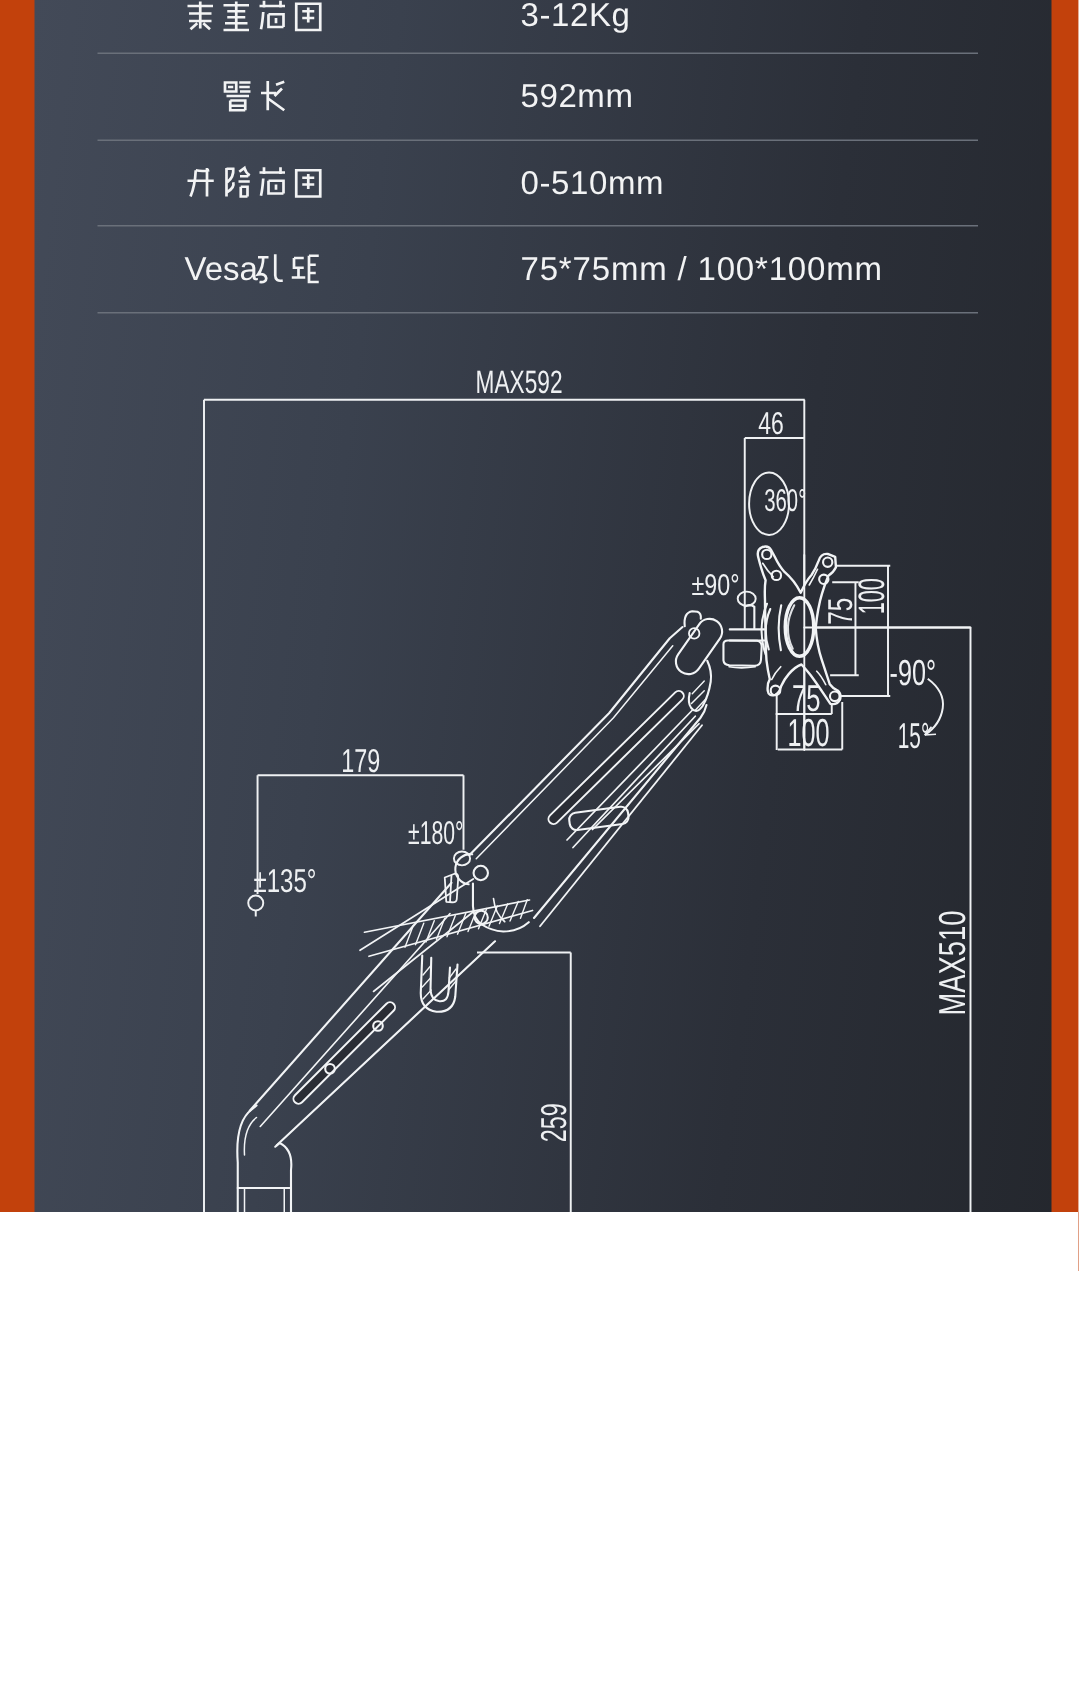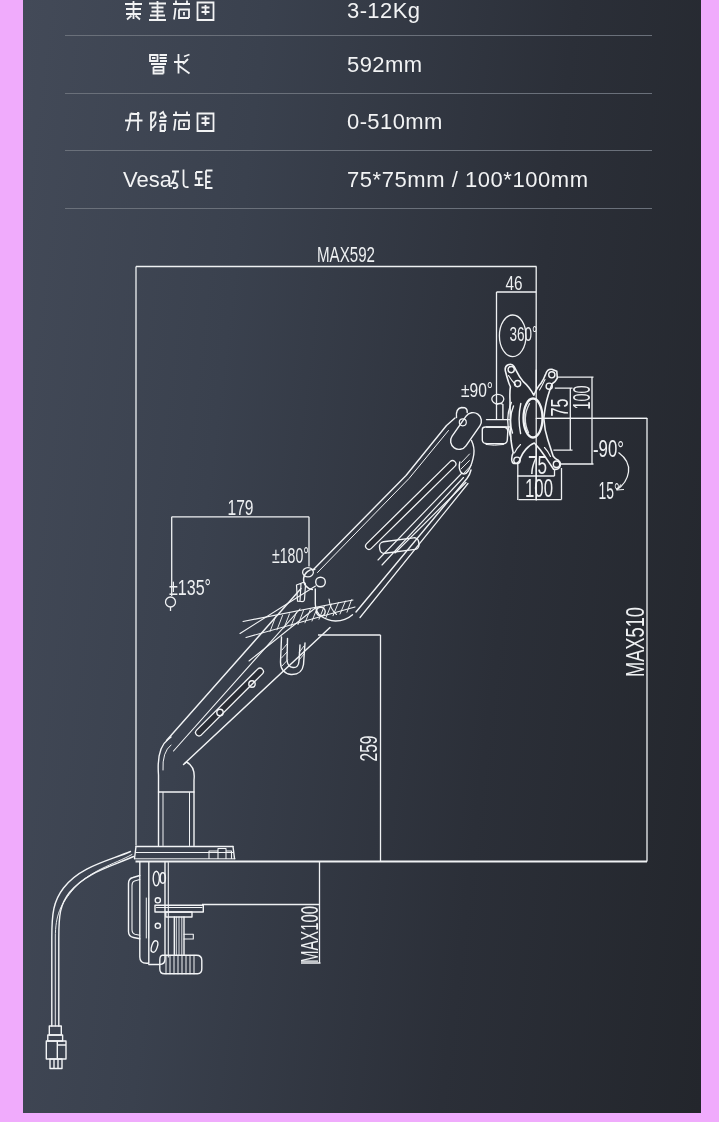--- a/index.html
+++ b/index.html
@@ -1,16 +1,16 @@
 <!DOCTYPE html>
 <html><head>
 <meta charset="utf-8">
 <style>
   html,body{margin:0;padding:0;background:#ffffff;}
-  #page{position:relative;width:719px;height:1122px;background:#f0abfc;overflow:hidden;
+  #page{position:relative;width:719px;height:808px;background:#c2410c;overflow:hidden;
         font-family:"Liberation Sans", sans-serif;}
   #panel{position:absolute;left:23px;top:0;width:678px;height:1113px;
          background:linear-gradient(97deg,#434a58 0%,#3a414e 30%,#2b2f38 68%,#23262c 100%);}
   svg{position:absolute;left:0;top:0;}
   text{font-family:"Liberation Sans", sans-serif;}
 </style>
 </head>
 <body>
 
 <div id="page">

